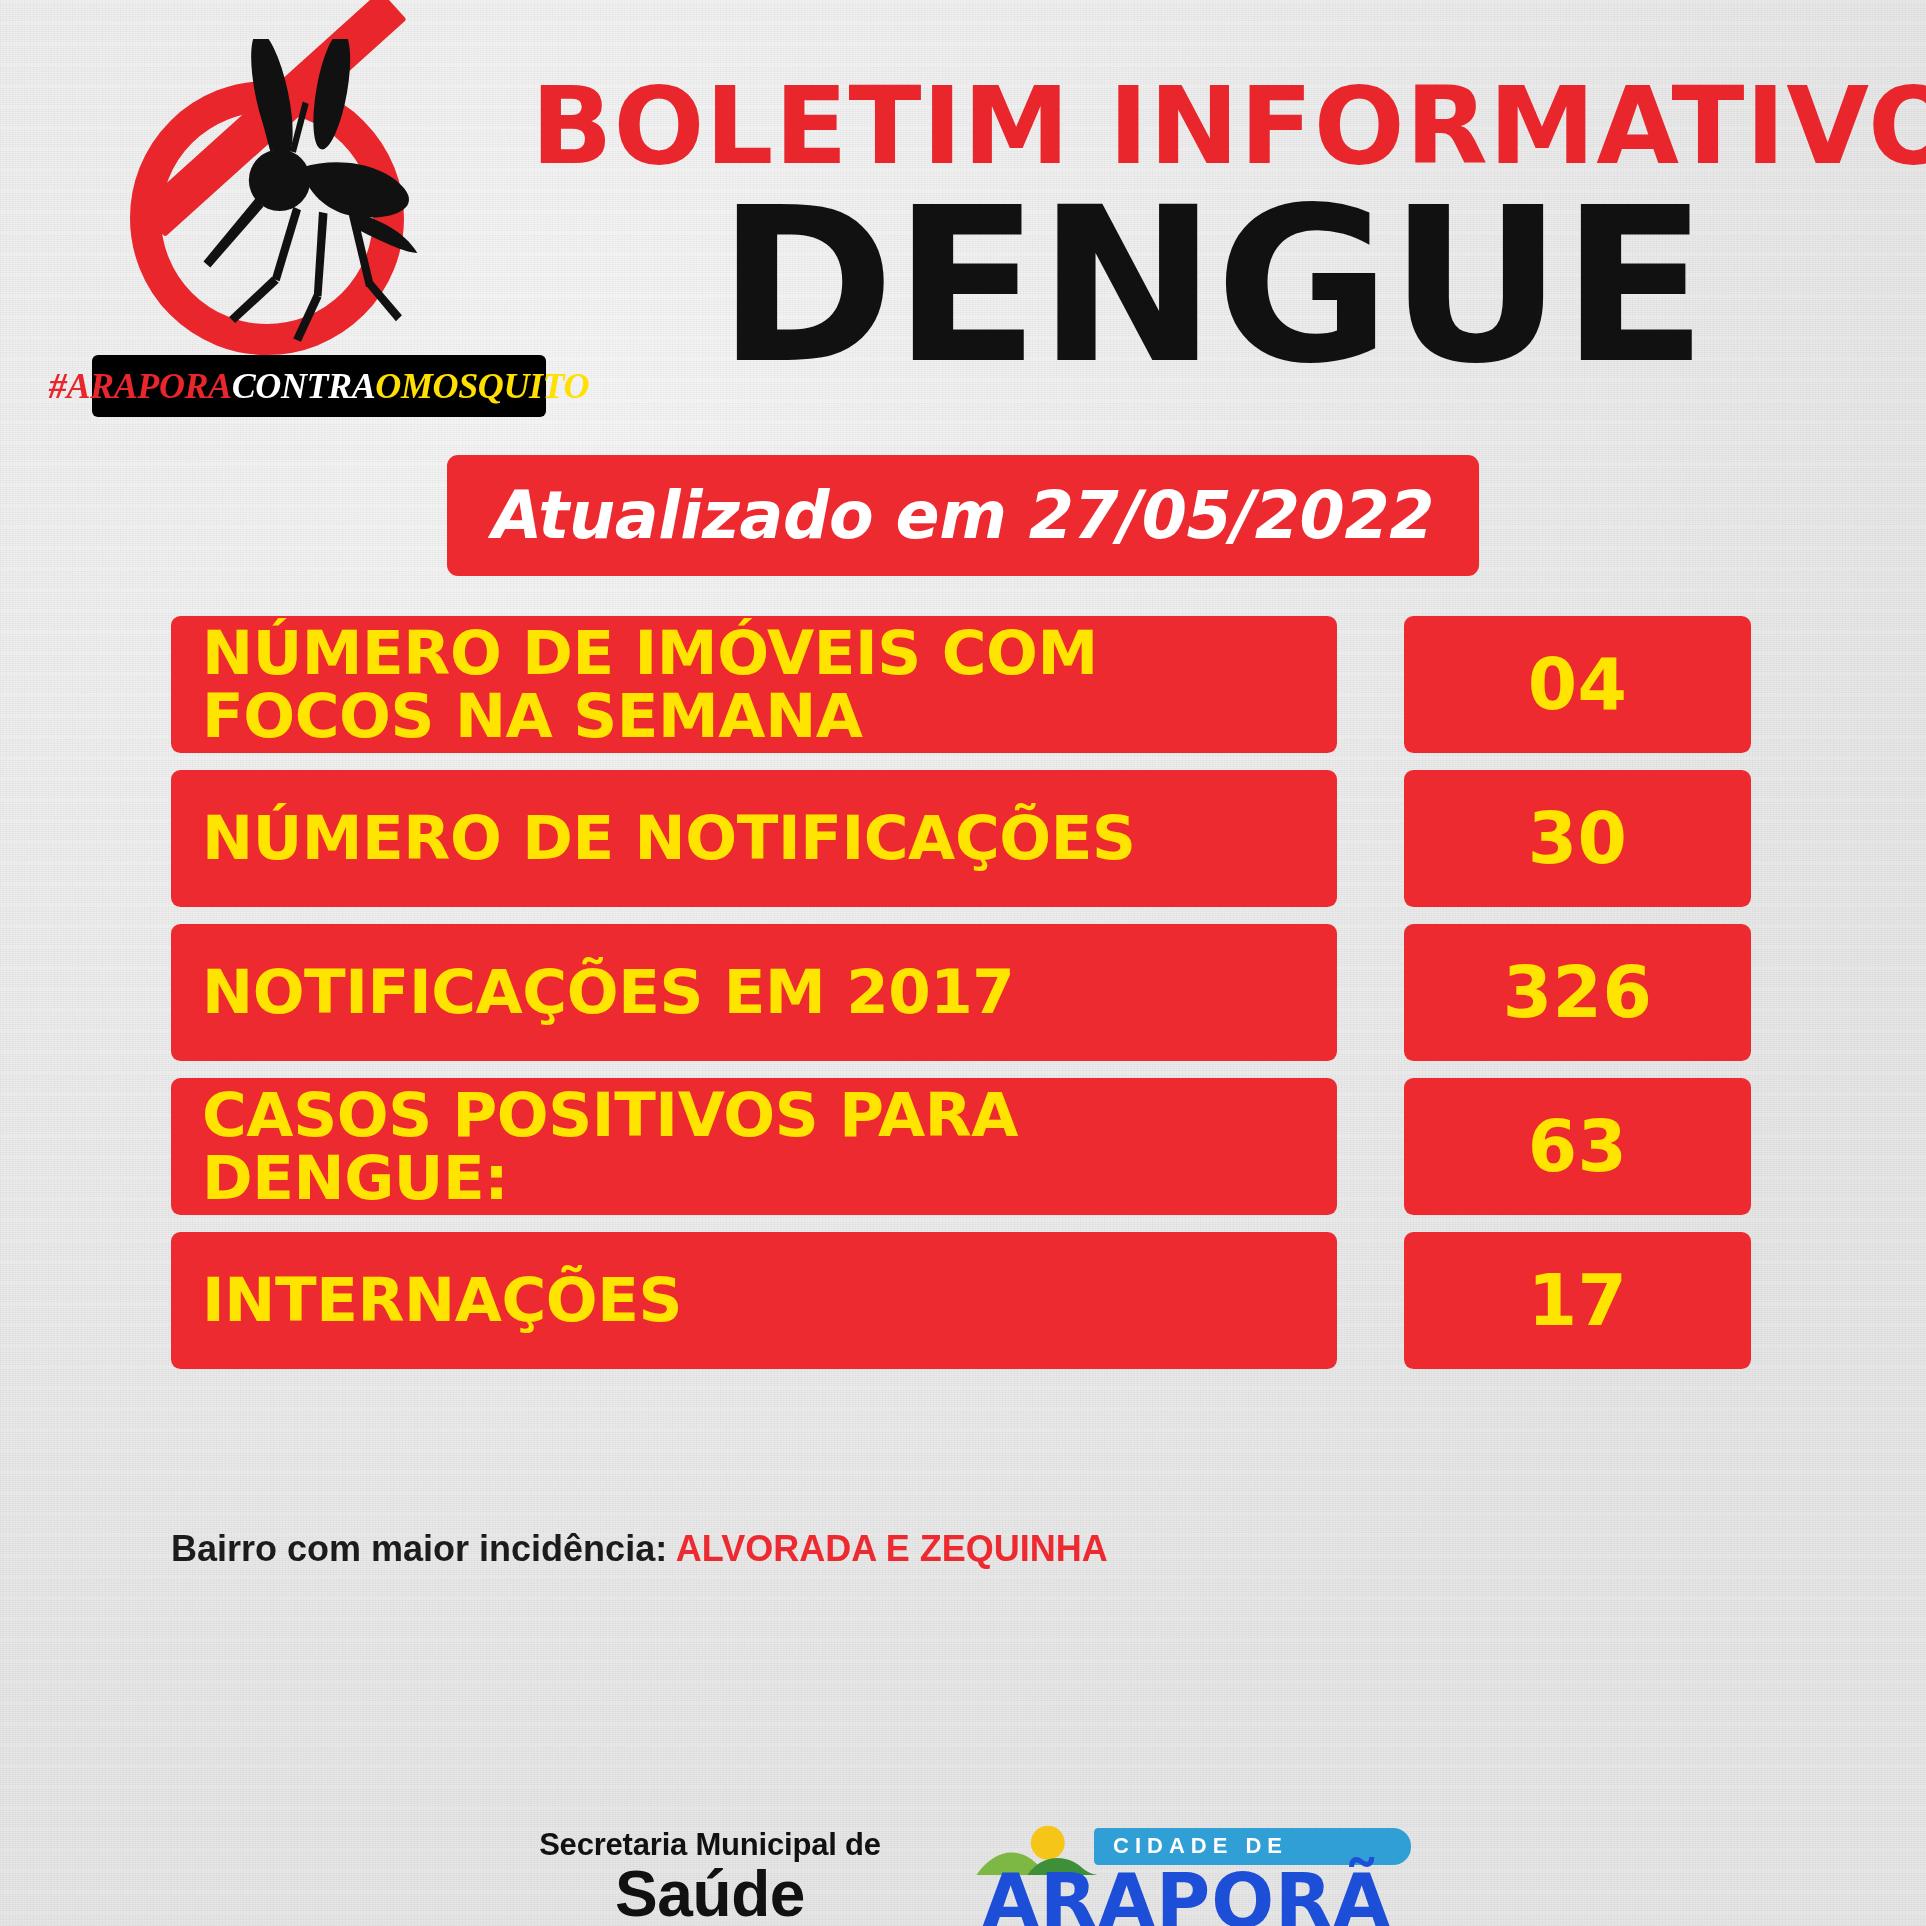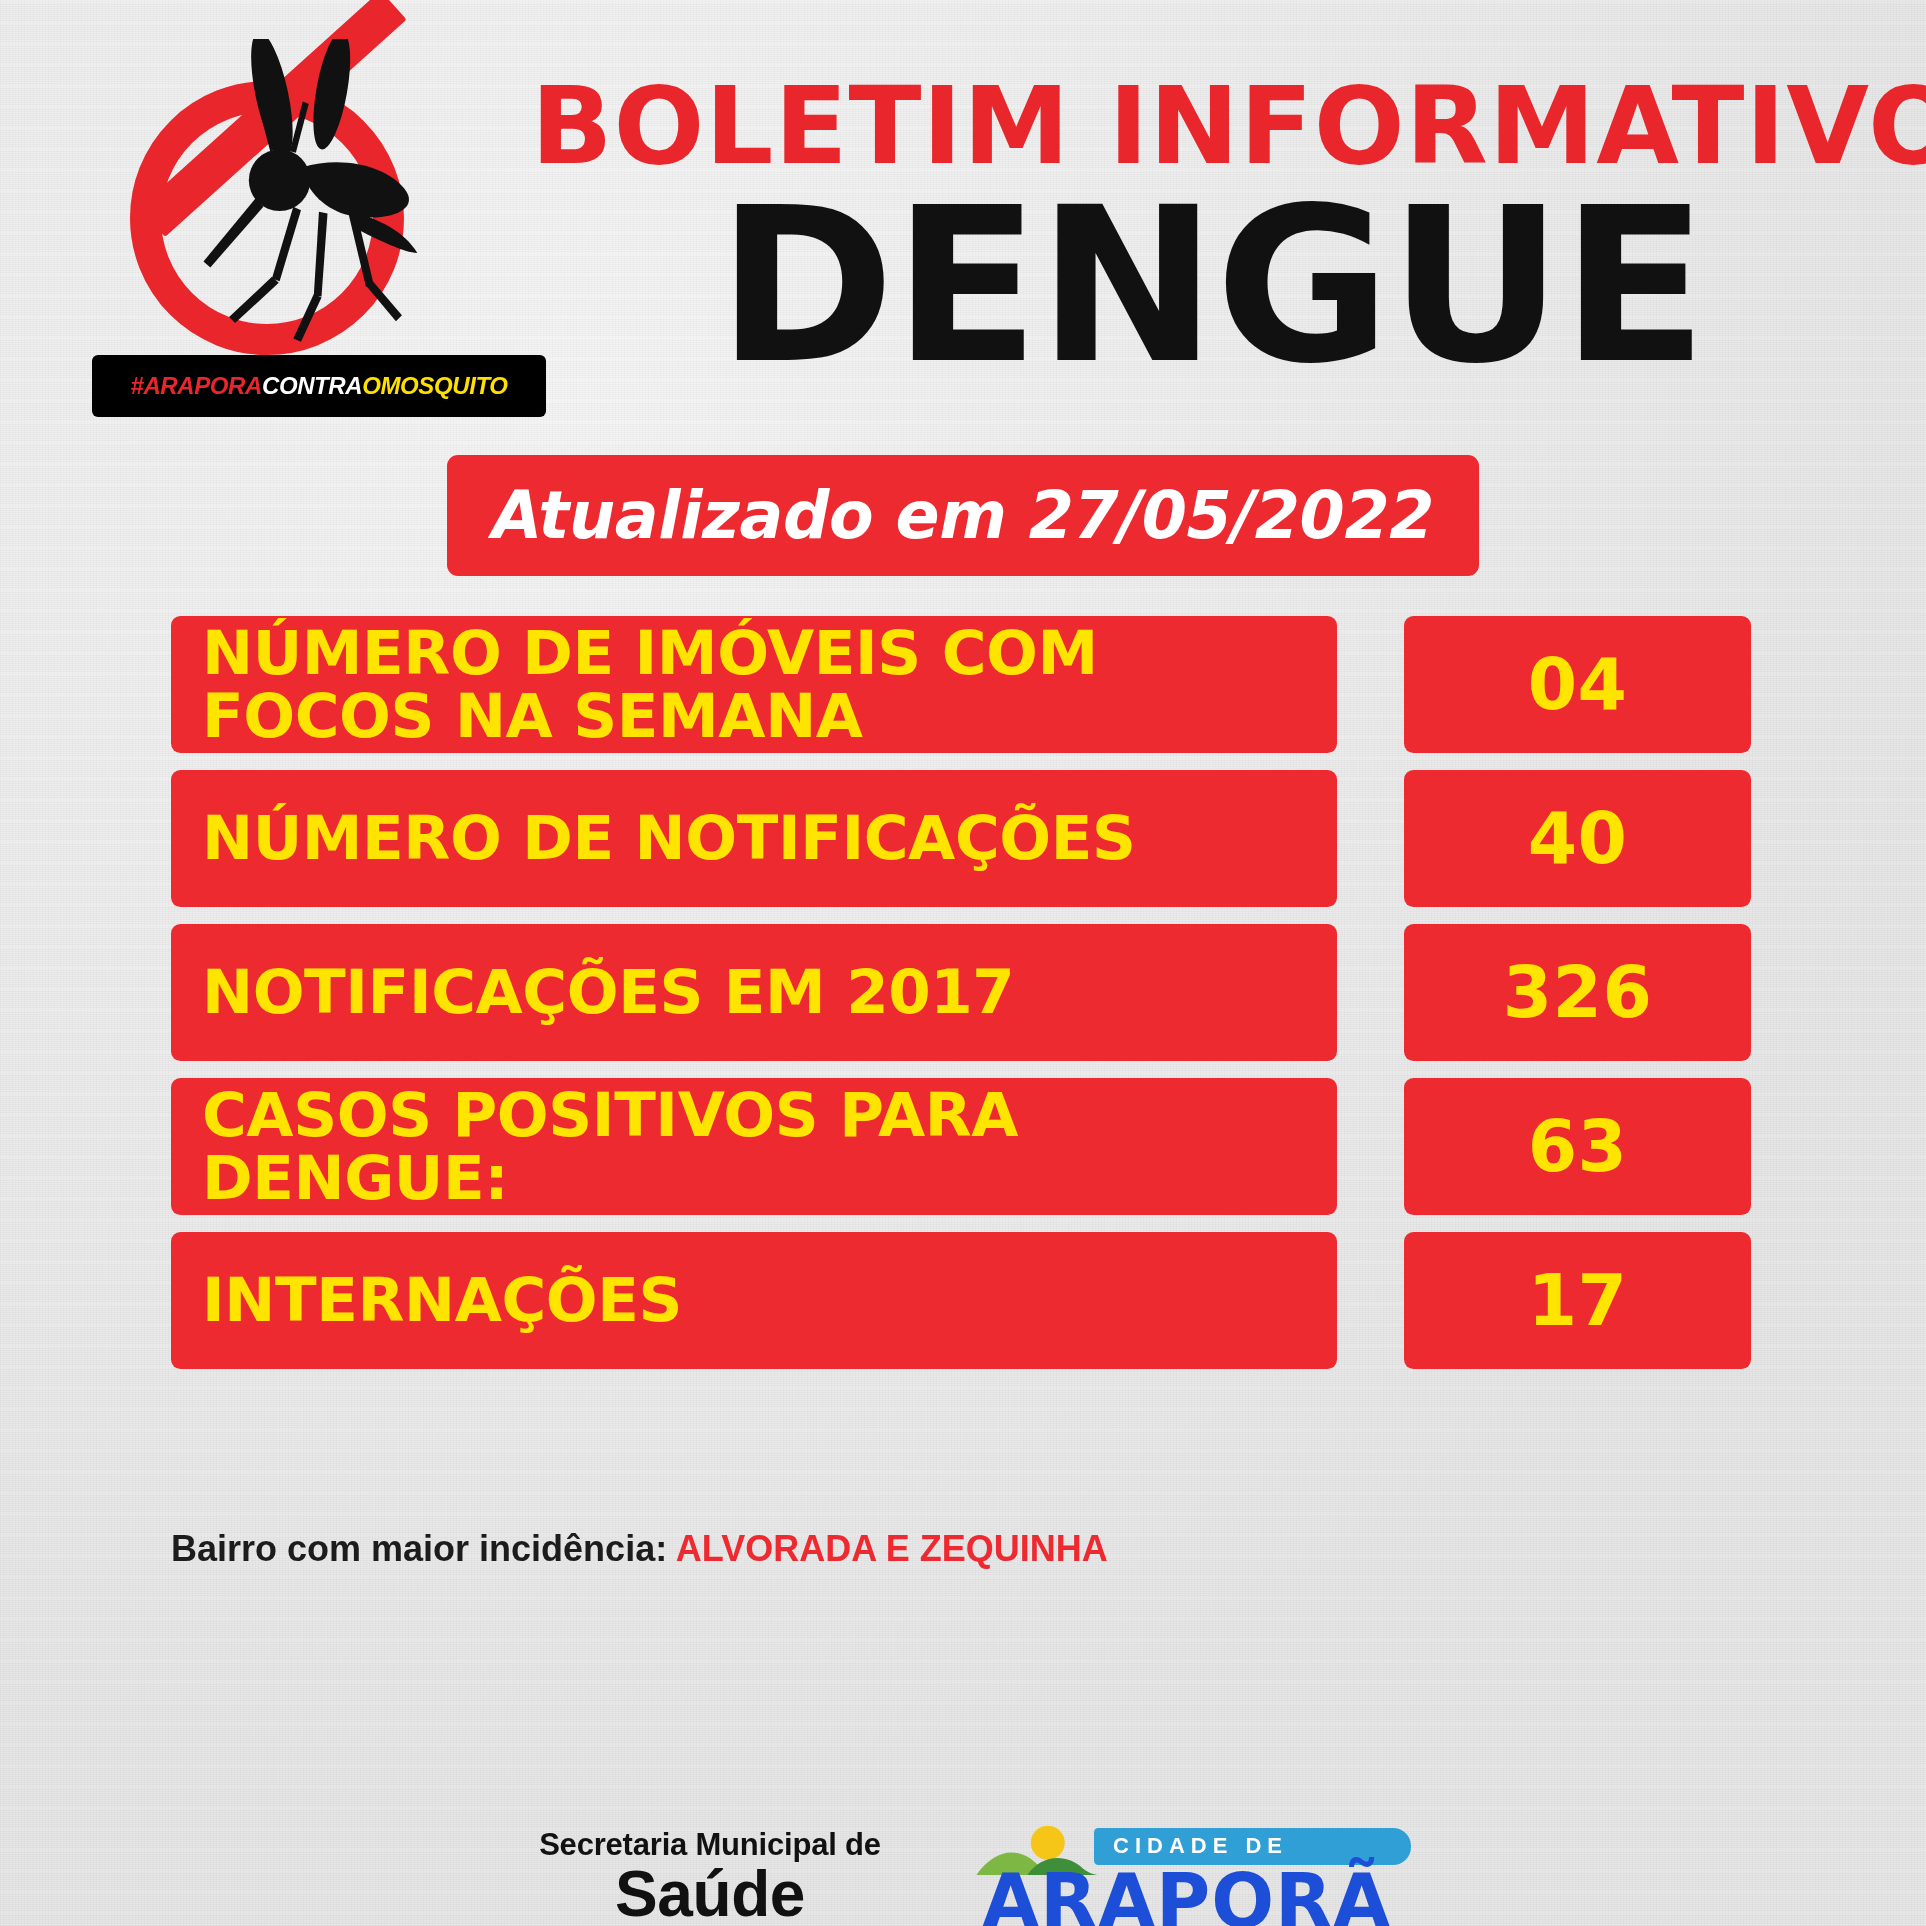--- a/index.html
+++ b/index.html
@@ -80,24 +80,24 @@
     width: 454px;
     height: 62px;
     background: #000;
     border-radius: 6px;
     display: flex;
     align-items: center;
     justify-content: center;
     letter-spacing: -0.4px;
   }
   .hashtag-bar span {
-    font-size: 24px;
+    font-size: 36px;
     font-weight: bold;
     font-style: italic;
-    font-family: Liberation Sans, sans-serif;
+    font-family: Liberation Serif, serif;
   }
   .ht-red { color: #e8262c; }
   .ht-white { color: #ffffff; }
   .ht-yellow { color: #ffe000; }
 
   .title-block {
     position: absolute;
     left: 531px;
     top: 56px;
     width: 1361px;
@@ -379,21 +379,21 @@
       <div class="stat-value">
         <span>04</span>
       </div>
     </div>
 
     <div class="stat-row">
       <div class="stat-label">
         <span>NÚMERO DE NOTIFICAÇÕES</span>
       </div>
       <div class="stat-value">
-        <span>40</span>
+        <span>30</span>
       </div>
     </div>
 
     <div class="stat-row">
       <div class="stat-label">
         <span>NOTIFICAÇÕES EM 2017</span>
       </div>
       <div class="stat-value">
         <span>326</span>
       </div>

